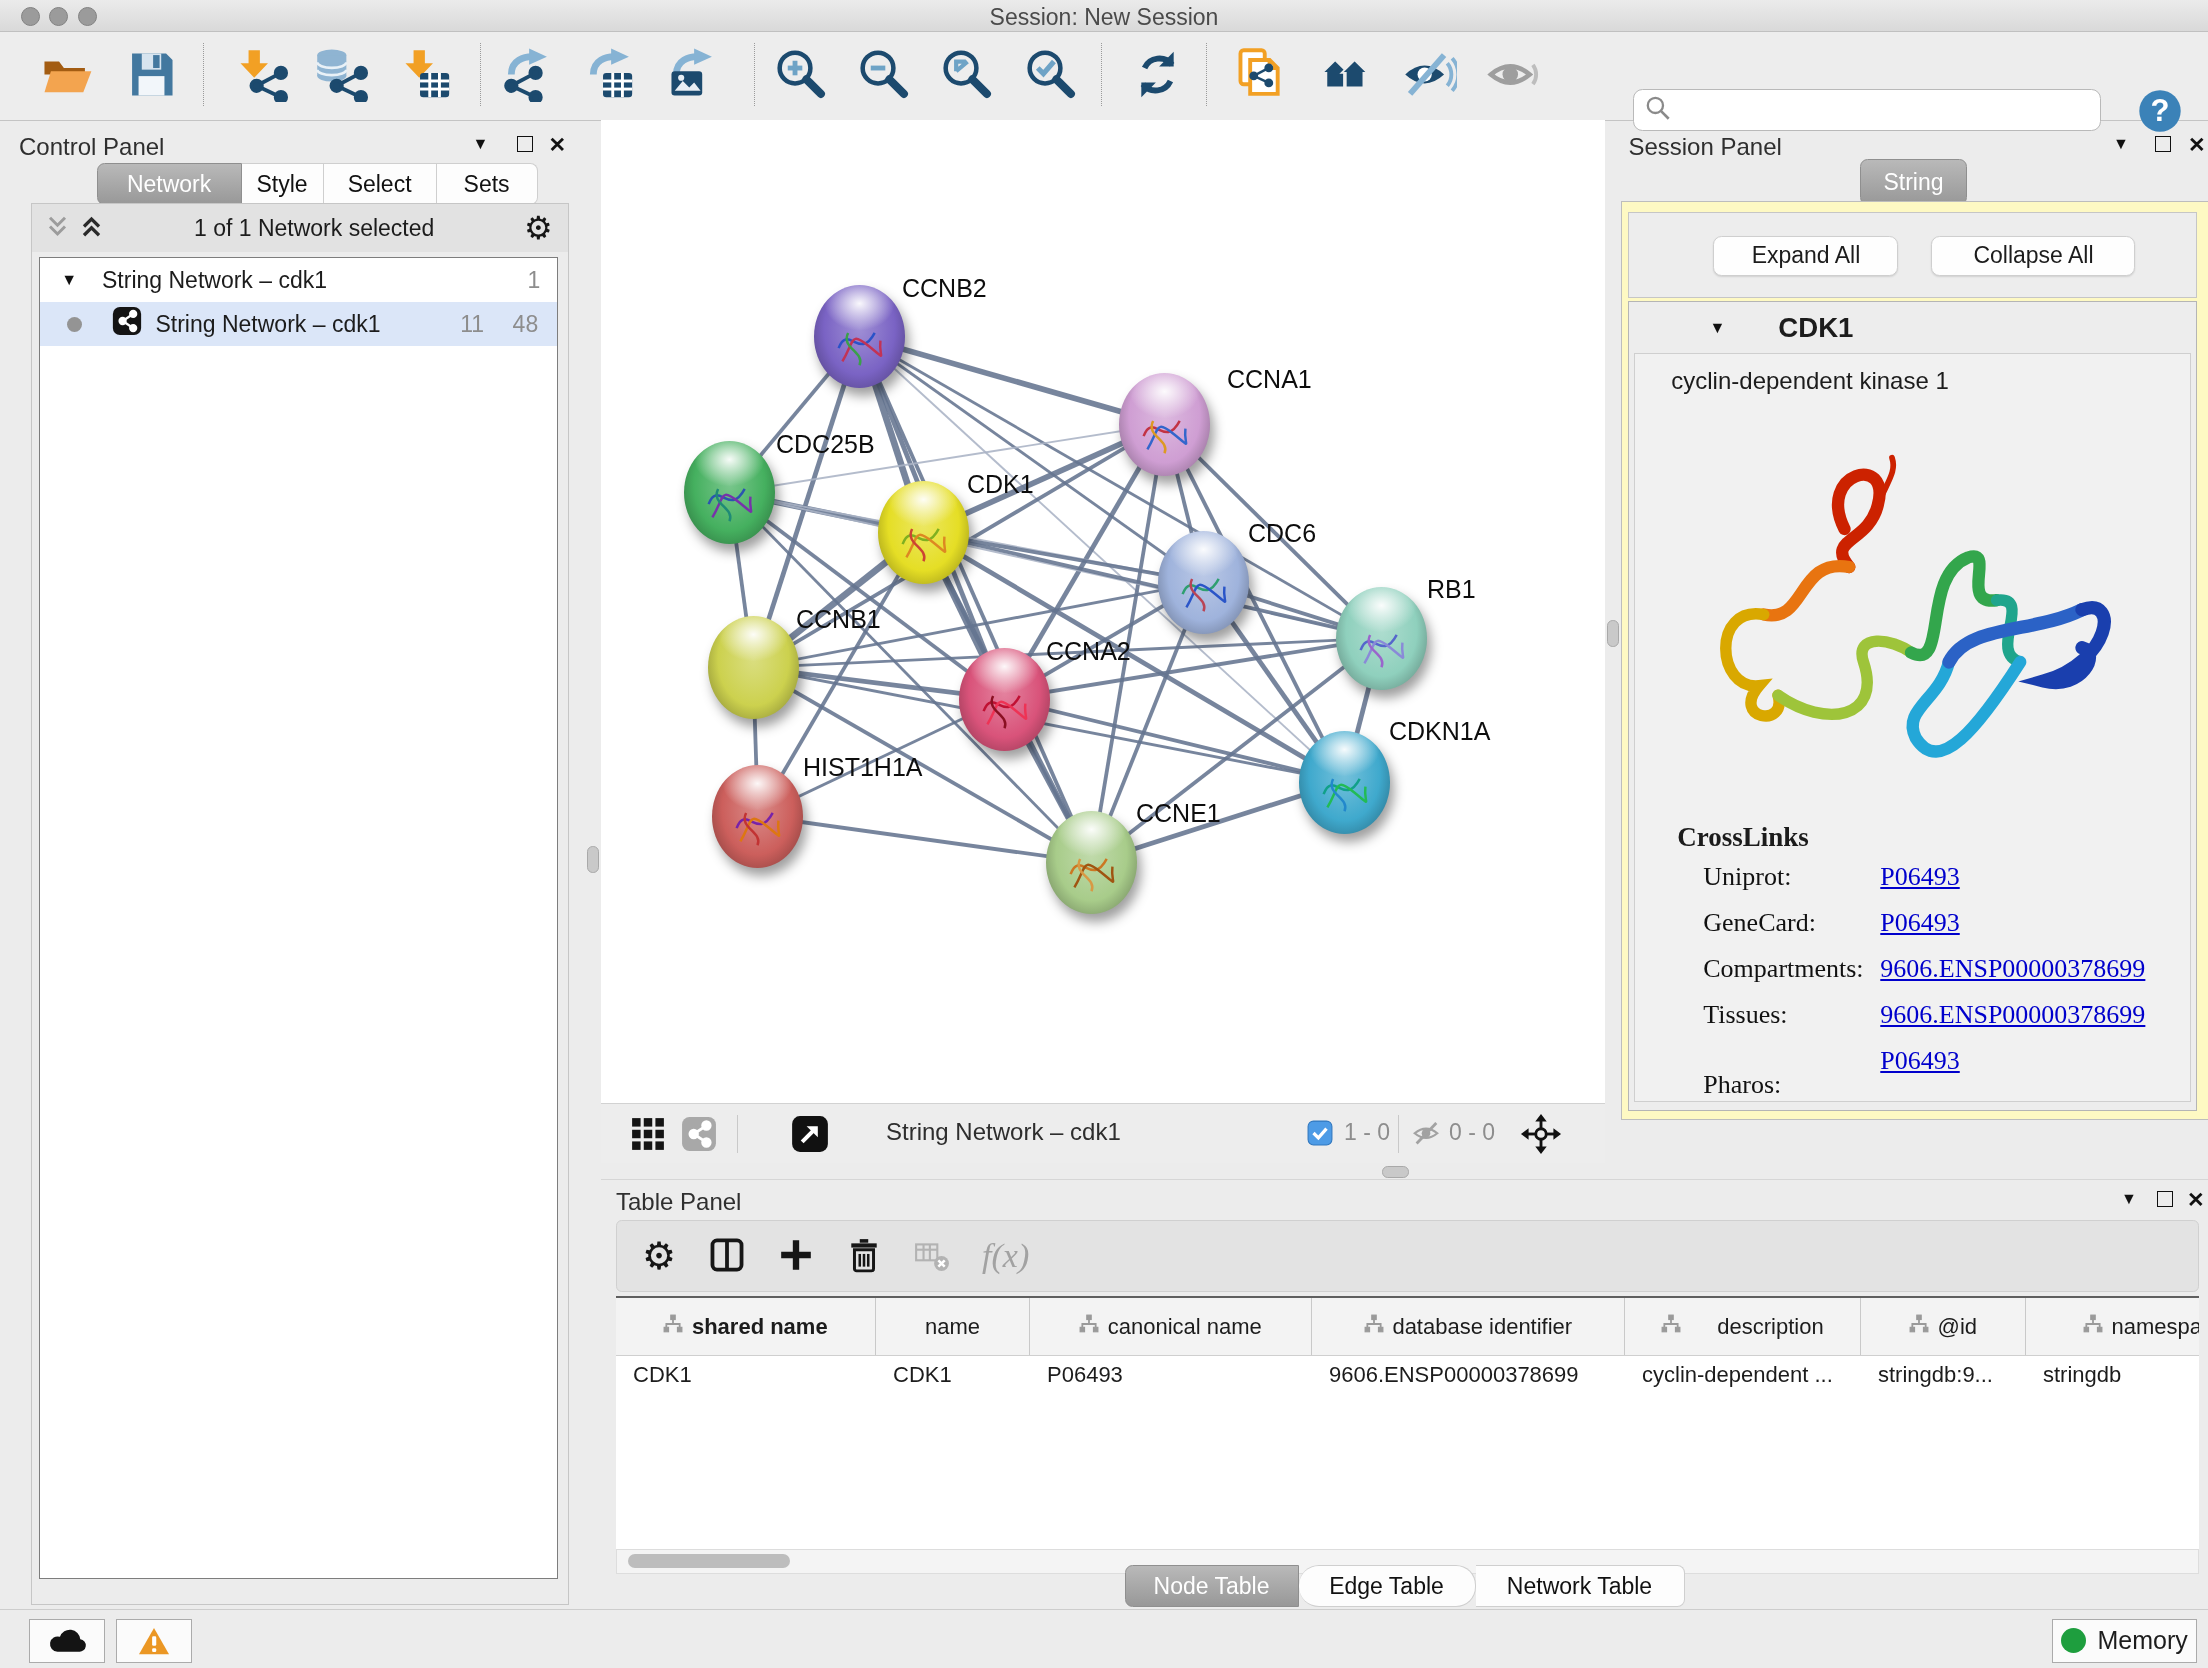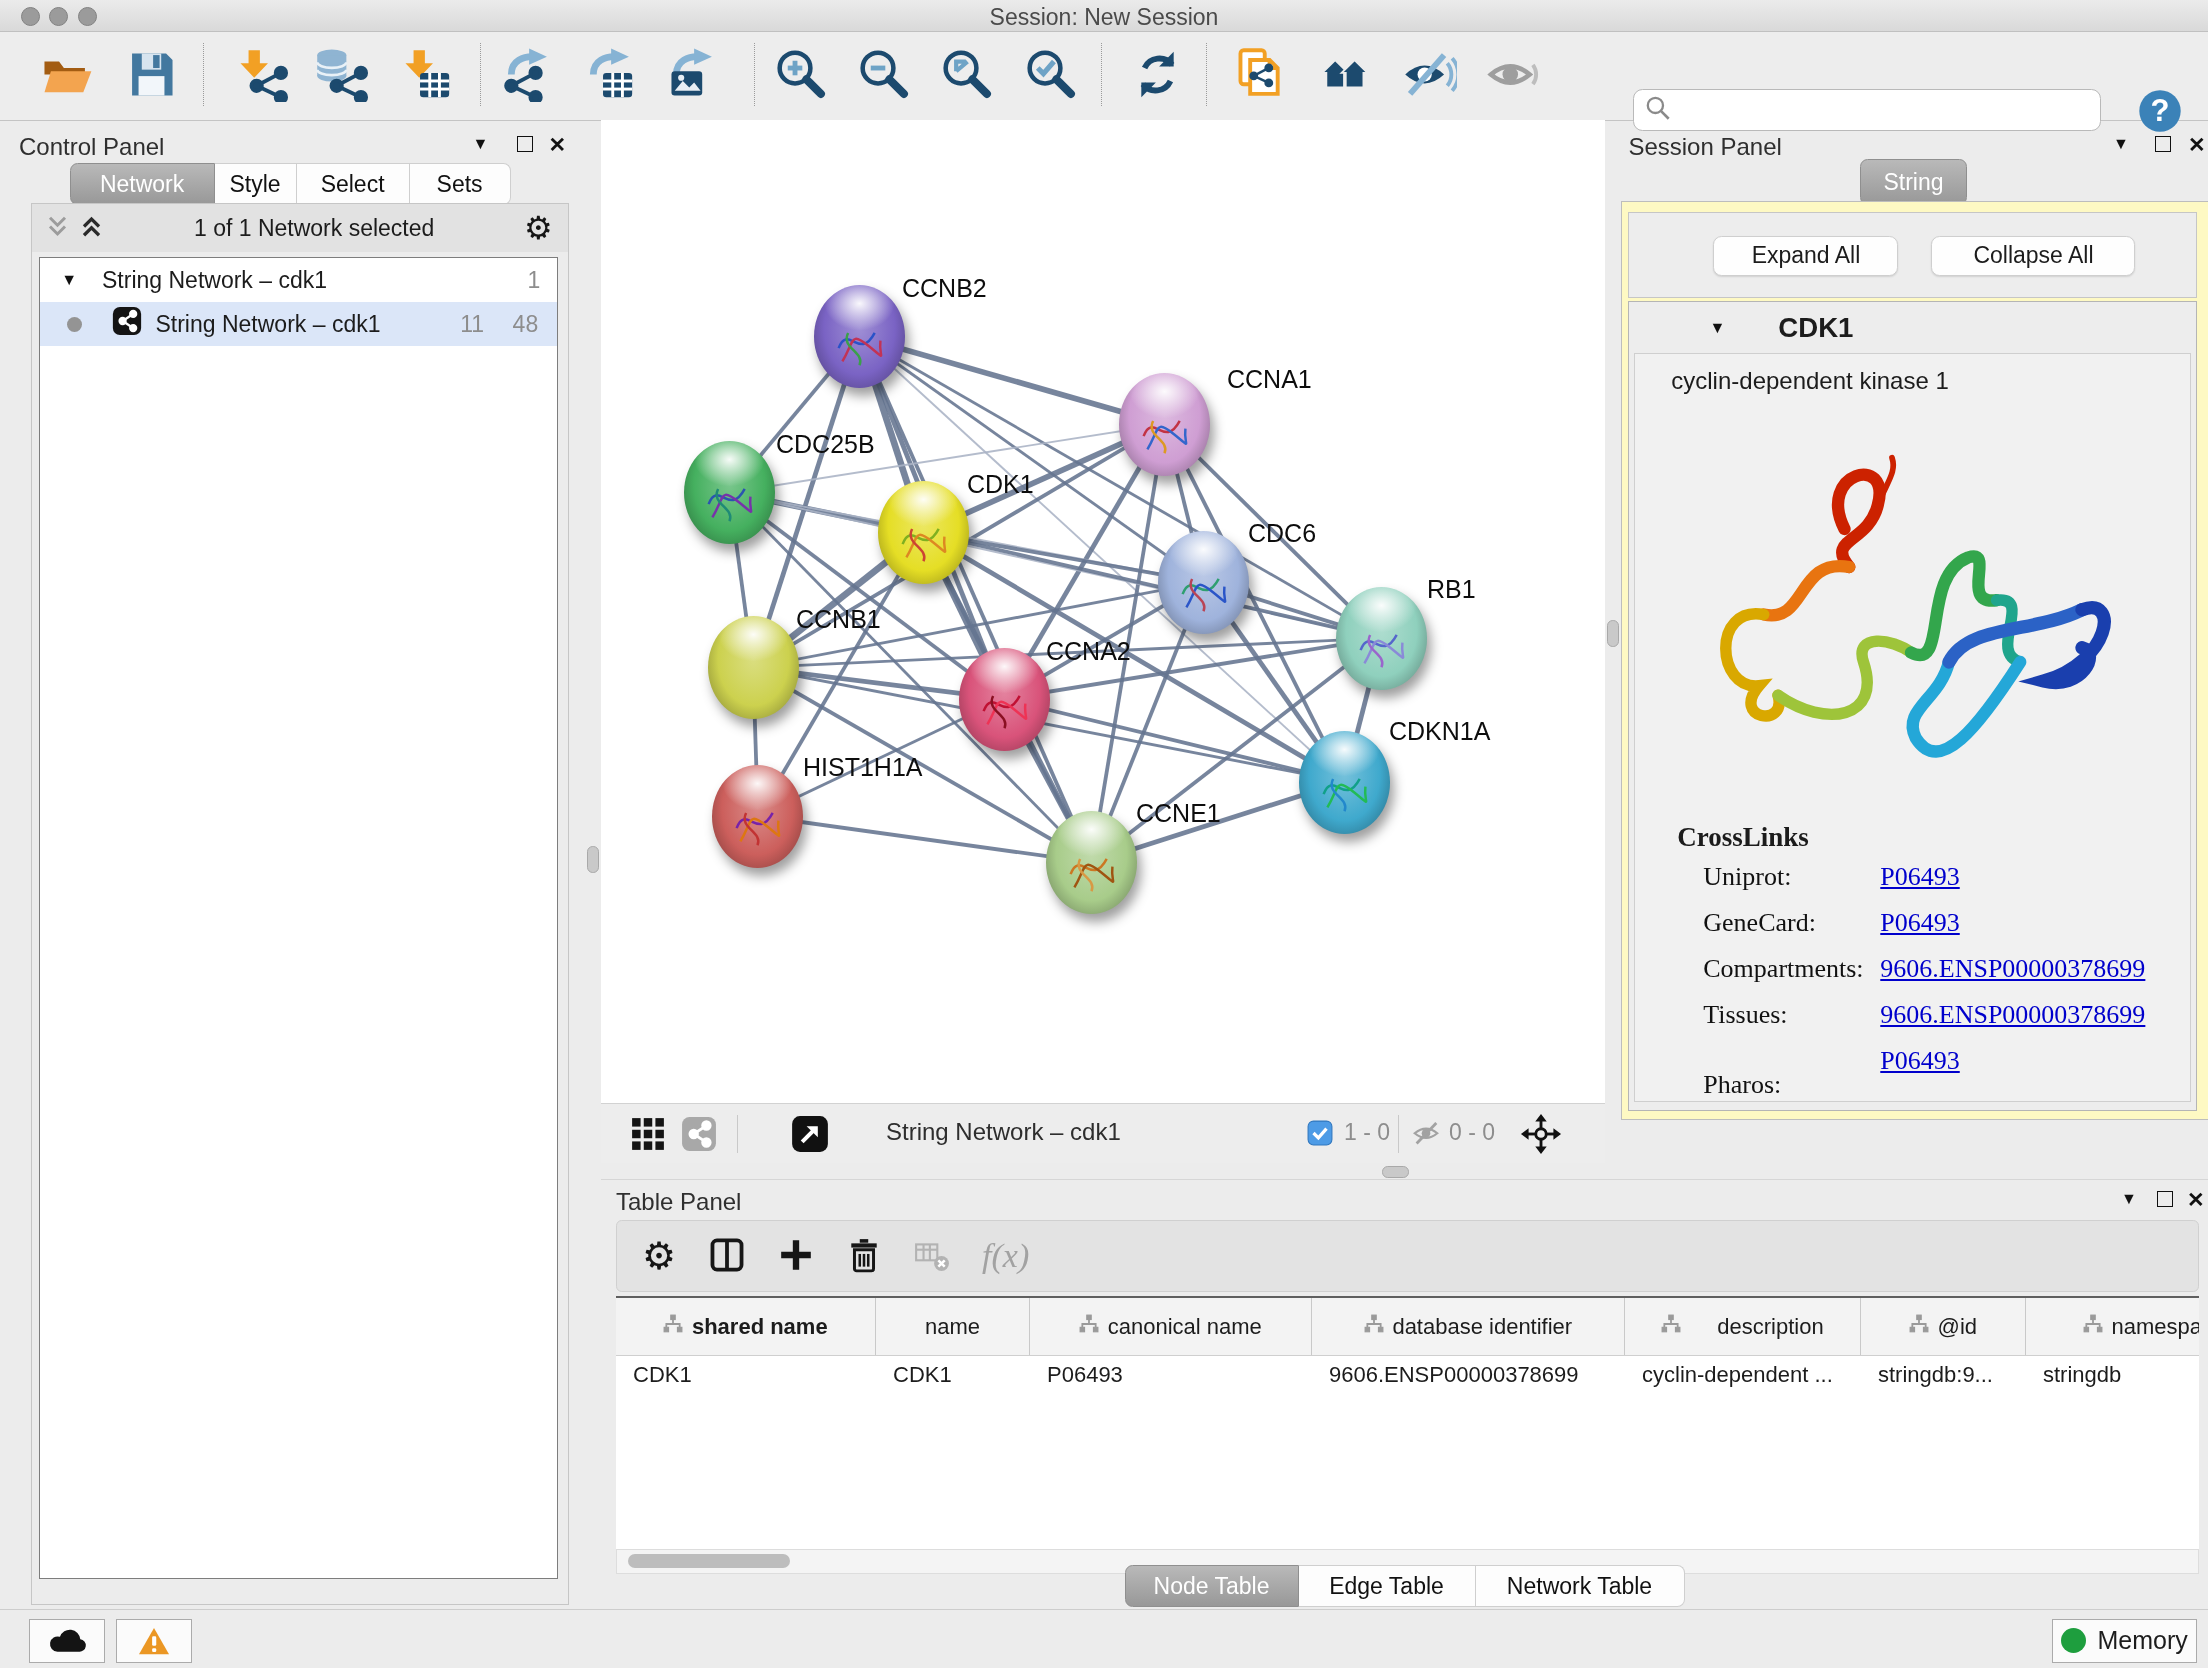--- a/index.html
+++ b/index.html
@@ -226,21 +226,21 @@
       </svg>
   </div>
 </div>
 
 <div id="control-panel" class="abs">
   <div class="abs panel-title" style="left:11.4px;top:5.7px">Control Panel</div>
   <div class="abs tri" style="left:465px;top:7.6px">▼</div>
   <div class="abs sq" style="left:509px;top:8.6px"></div>
   <div class="abs pctl" style="left:541px;top:5.7px;font-weight:bold">✕</div>
   <div id="cp-tabs" class="abs tabrow" style="left:62px;top:36px;display:flex">
-      <div class="tab active first" style="width: 143px;">Network</div>
+      <div class="tab active first" style="width: 143px; margin-left: 27px;">Network</div>
       <div class="tab" style="width: 81px;">Style</div>
       <div class="tab" style="width: 112px;">Select</div>
       <div class="tab last" style="width: 100px;">Sets</div>
     </div>
   <div id="cp-pane" class="abs">
     <div id="net-selector-head" class="abs">
       <span style="margin-left:13.3px"><svg width="25" height="25" viewBox="0 0 20 20">
             <path d="M4 3l6 6 6-6M4 10l6 6 6-6" fill="none" stroke="#9c9c9c" stroke-width="2.4"></path>
           </svg></span>
       <span style="margin-left:9.5px"><svg width="25" height="25" viewBox="0 0 20 20">
@@ -681,21 +681,21 @@
           <div class="td" style="width: 165px;">stringdb:9...</div>
           <div class="td" style="width: 257px;">stringdb</div>
         </div>
       </div>
   </div>
   <div id="tp-scroll" class="abs">
       <div id="tp-thumb" class="abs"></div>
     </div>
   <div id="tp-tabs" class="abs tabrow">
       <div class="tab active first" style="width: 172px;">Node Table</div>
-      <div class="tab" style="width: 176px;">Edge Table</div>
+      <div class="tab" style="width: 176px; border-radius: 20px;">Edge Table</div>
       <div class="tab last" style="width: 208px;">Network Table</div>
     </div>
 </div>
 
 <div id="status-bar" class="abs">
   <div class="status-btn abs" style="left:28.5px">
     <svg width="40" height="28.5" viewBox="0 0 42 30">
         <path d="M11 27a8 8 0 1 1 2.6-15.6A11 11 0 0 1 35 14a6.5 6.5 0 0 1-1.5 13z" fill="#141414"></path>
       </svg>
   </div>

